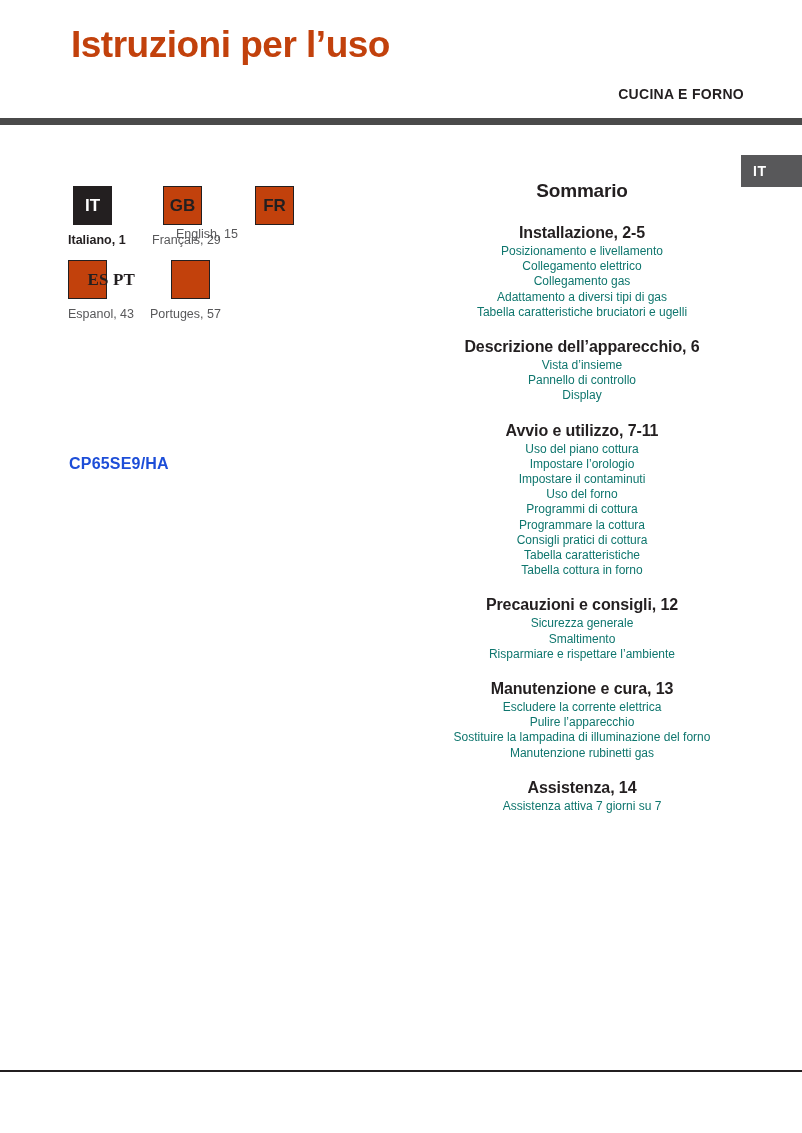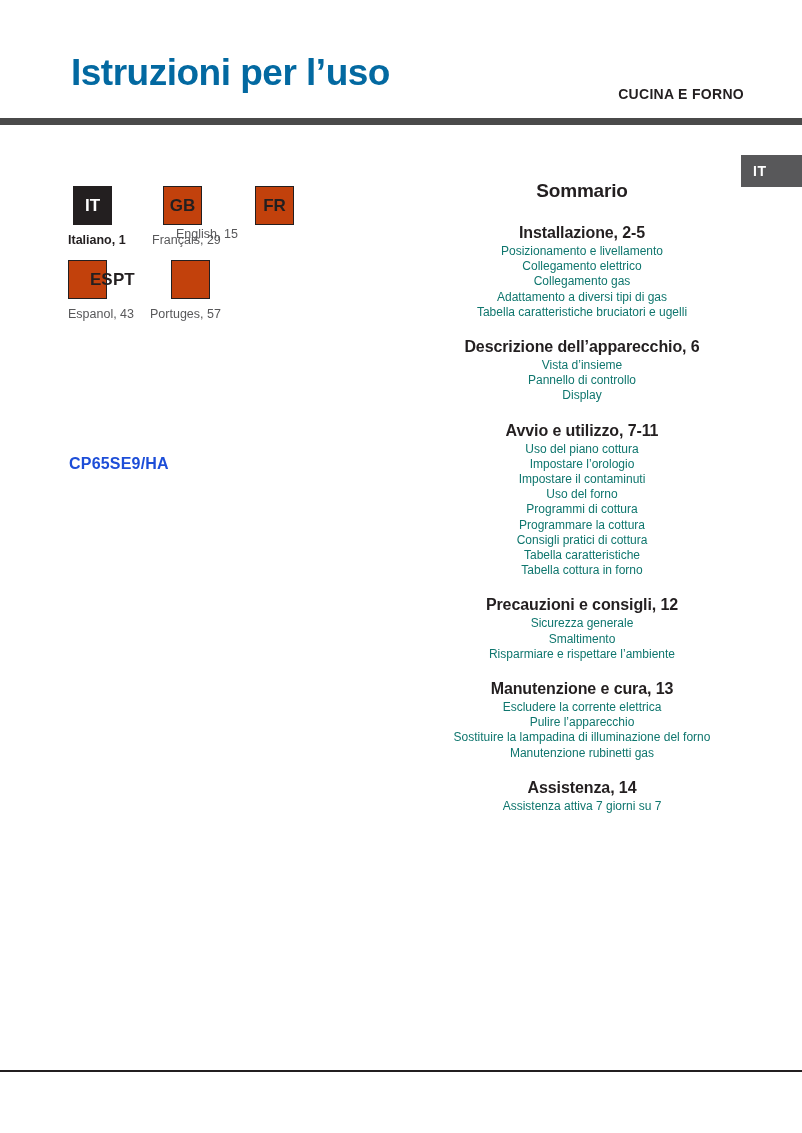--- a/index.html
+++ b/index.html
@@ -22,23 +22,22 @@
   }
 
   
   .doc-title {
     position: absolute;
     left: 71px;
     top: 24px;
     font-size: 37px;
     font-weight: bold;
     letter-spacing: -0.5px;
-    color: #0369a1;
-    white-space: nowrap;
-    margin-top: 28px;
+    color: #c2410c;
+    white-space: nowrap;
   }
 
   .appliance-type {
     position: absolute;
     right: 58px;
     top: 86px;
     font-size: 14px;
     font-weight: bold;
     letter-spacing: 0.3px;
     color: #231f20;
@@ -110,22 +109,23 @@
     background: #c2410c;
     overflow: visible;
     white-space: nowrap;
   }
   .flag-box.filled {
     background: #231f20;
     color: #ffffff;
     border-color: #231f20;
   }
   .flag-box.wide-overflow {
-    justify-content: flex-start;
+    justify-content: center;
     padding-left: 21px;
+    font-family: Liberation Serif, serif;
   }
 
   .flag-caption {
     position: absolute;
     font-size: 12.5px;
     color: #58585a;
     white-space: nowrap;
     line-height: 14px;
   }
   .flag-caption.bold {

